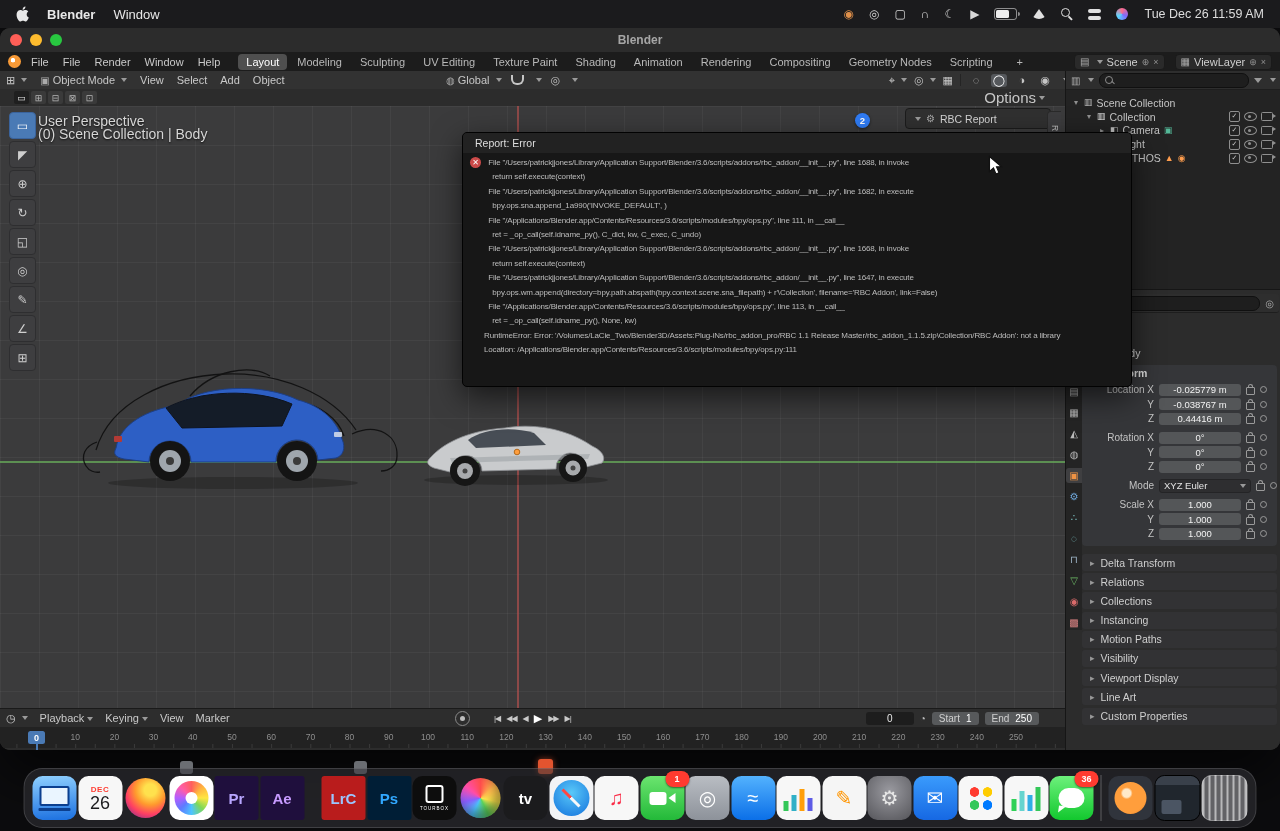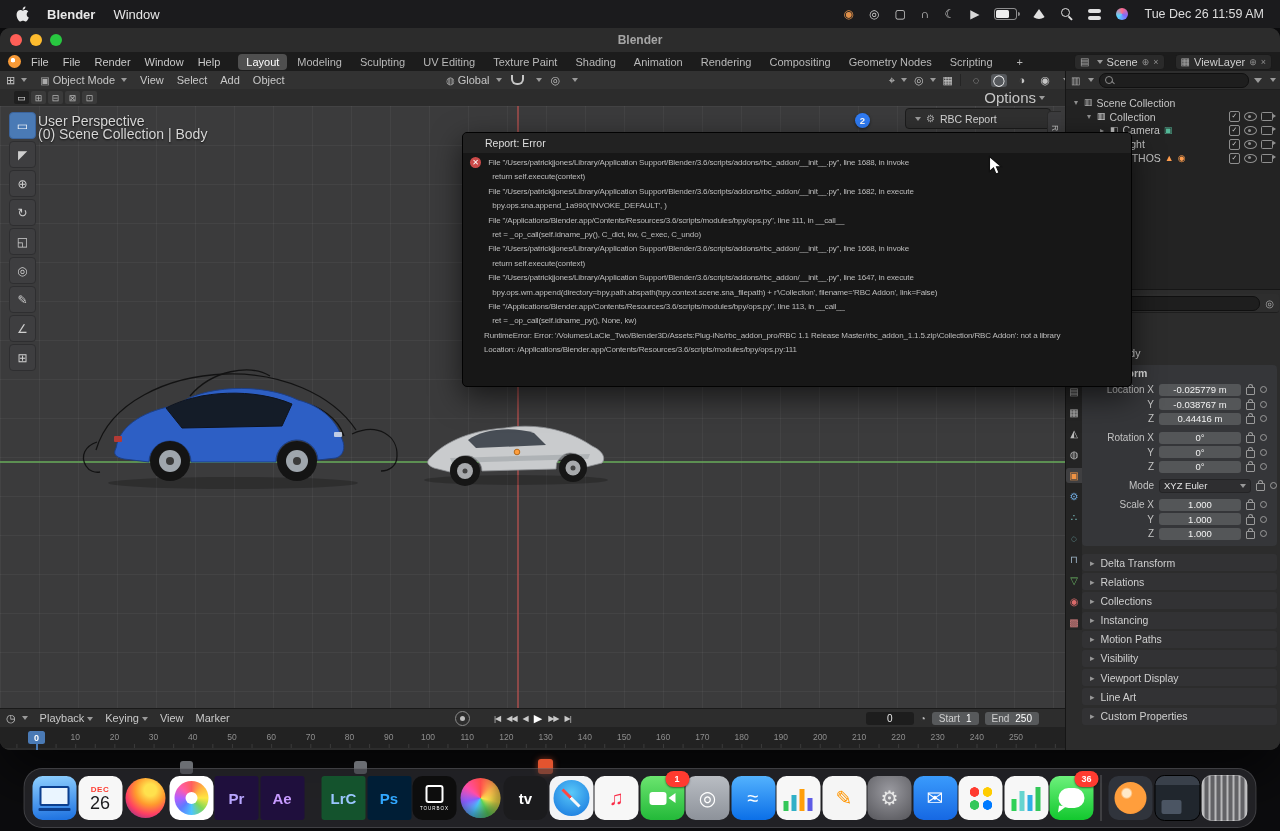--- a/index.html
+++ b/index.html
@@ -124,21 +124,21 @@
   .sw{color:#bdbdbd;font-size:10px}
   .sefield{height:13px;background:#57595b;border-radius:3px;display:flex;align-items:center;gap:6px;padding:0 7px;font-size:10px}
   .sefield .lab{color:#d0d0d0}.sefield .val{color:#fff}
   #ruler{position:relative;height:20px;background:#222;background-image:repeating-linear-gradient(90deg,#3a3a3a 0 1px,transparent 1px 19.6px);background-position:36px 100%;background-size:19.6px 4px;background-repeat:repeat-x}
   .tick{position:absolute;top:4px;transform:translateX(-50%);font-size:8.5px;color:#8e8e8e}
   #cf-badge{position:absolute;left:28px;top:3px;width:17px;height:13px;background:#4a7ab5;border-radius:2.5px;color:#fff;font-size:9px;font-weight:700;display:flex;align-items:center;justify-content:center;transform:none;z-index:2}
   #playhead{position:absolute;left:36px;top:16px;width:1.5px;height:8px;background:#4a7ab5}
   #tl-strip{height:4px;background:#2c2c2c}
   
   #error-popup{position:absolute;left:462px;top:104px;width:668px;height:253px;background:#171717;border:1px solid #020202;border-radius:5px;box-shadow:0 10px 30px rgba(0,0,0,.6);z-index:40;overflow:hidden}
-  #ep-title{height:20px;display:flex;align-items:center;padding:0 22px;color:#dedede;font-size:10.5px;background:#222}
+  #ep-title{height:20px;display:flex;align-items:center;padding:0 12px;color:#dedede;font-size:10.5px;background:#222}
   .err-ic{position:absolute;left:7px;top:24px;width:11px;height:11px;border-radius:50%;background:#cc4a49;color:#fff;font-size:8px;line-height:11px;text-align:center}
   #err-lines{padding:3px 8px 0 21px}
   .eline{white-space:pre;font-size:8px;letter-spacing:-.15px;line-height:14.4px;color:#bdbdbd}
   
   #cursor{position:absolute;left:988px;top:127px;z-index:60}
   
   .proxy{position:absolute;width:13px;height:13px;border-radius:3px;background:#6b6e73;top:761px;z-index:5}
   #proxy1{left:180px}#proxy2{left:354px}
   #proxy3{left:538px;background:#e2542f;box-shadow:0 0 6px rgba(226,84,47,.6);width:15px;height:15px;top:759px}
   
@@ -677,21 +677,21 @@
       <span class="cal-d">26</span>
     </div>
     <div class="dk dk-firefox"></div>
     <div class="dk dk-photos"></div>
     <div class="dk dk-adobe" style="background: rgb(31, 15, 61); color: rgb(184, 166, 255);">
       <span class="dg-label">Pr</span>
     </div>
     <div class="dk dk-adobe" style="background: rgb(31, 15, 61); color: rgb(199, 155, 255);">
       <span class="dg-label">Ae</span>
     </div>
-    <div class="dk dk-adobe" style="background: #14532d; color: rgb(155, 198, 255); margin-left: 16px;">
+    <div class="dk dk-adobe" style="background: #b91c1c; color: rgb(155, 198, 255); margin-left: 16px;">
       <span class="dg-label">LrC</span>
     </div>
     <div class="dk dk-adobe" style="background: rgb(0, 30, 54); color: rgb(49, 168, 255);">
       <span class="dg-label">Ps</span>
     </div>
     <div class="dk dk-tourbox">
       <span class="tb-label">TOURBOX</span>
     </div>
     <div class="dk dk-ball"></div>
     <div class="dk dk-tv">

